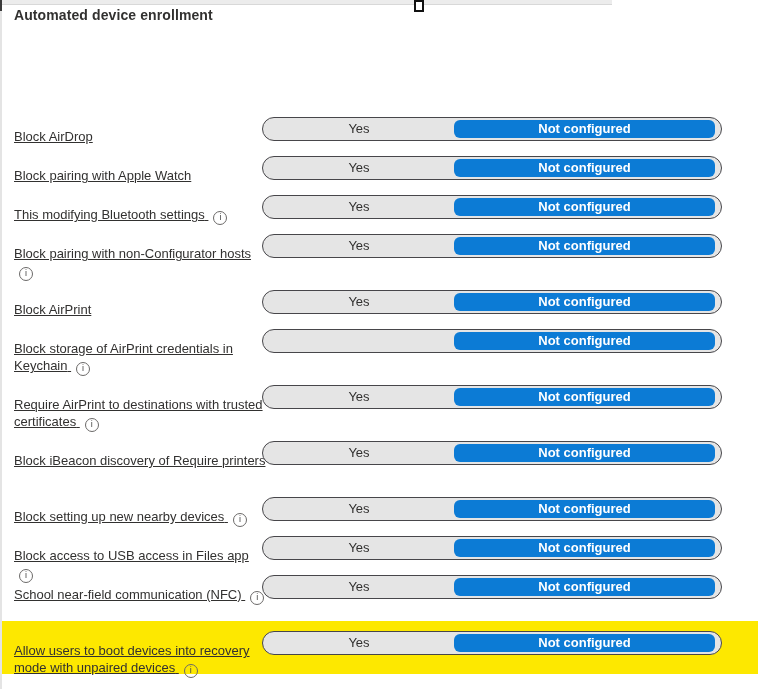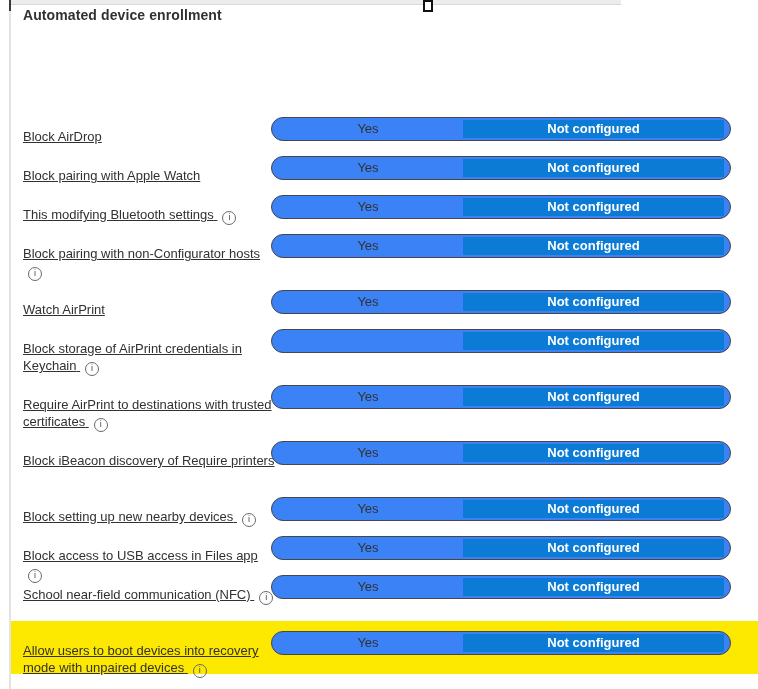--- a/index.html
+++ b/index.html
@@ -3,21 +3,21 @@
 <meta charset="utf-8">
 <style>
   html, body {
     margin: 0; padding: 0;
     width: 758px; height: 689px;
     background: #ffffff;
     font-family: "Liberation Sans", sans-serif;
     overflow: hidden;
     position: relative;
   }
-  .stage { position: absolute; top: 0; left: 0; width: 612px; height: 689px; margin-left: 9px; }
+  .stage { position: absolute; top: 0; left: 0; width: 612px; height: 689px; }
 
   
   .top-strip {
     position: absolute; top: 0; left: 0; right: 0; height: 4px;
     background: #ececec; border-bottom: 1px solid #d8d8d8;
   }
   .caret-artifact {
     position: absolute; top: 0; left: 414px; width: 6px; height: 8px;
     border: 2px solid #111; background: #fff; z-index: 5;
   }
@@ -58,34 +58,34 @@
     display: inline-flex; align-items: center; justify-content: center;
     width: 12px; height: 12px; border-radius: 50%;
     border: 1px solid #6b6968; color: #494948;
     font-size: 9px; font-style: normal; line-height: 1;
     margin-left: 5px; vertical-align: -1px;
     cursor: default;
   }
   .toggle-group {
     position: absolute; left: 248px; top: 0;
     width: 460px; height: 24px;
-    background: #3b82f6;
+    background: #e5e5e5;
     border: 1px solid #47464a;
     border-radius: 13px;
     box-sizing: border-box;
     cursor: pointer;
   }
   .toggle-option-unselected {
     position: absolute; left: 0; top: 0; width: 192px; height: 22px;
     line-height: 22px; text-align: center;
     font-size: 13px; color: #323130;
   }
   .toggle-option-selected {
     position: absolute; left: 191px; right: 6px; top: 2px; bottom: 2px;
-    background: #0c7bd5; border-radius: 0;
+    background: #0c7bd5; border-radius: 6px;
     line-height: 18px; text-align: center;
     font-size: 13px; font-weight: 700; color: #ffffff;
   }
 </style>
 </head>
 <body>
 
 <div class="stage">
 
   <div class="top-strip"></div>
@@ -120,21 +120,21 @@
         </div>
       </div>
       <div class="setting-row" style="top: 234px;">
         <div class="setting-label"><span>Block pairing with non-Configurator hosts</span> <span class="info-icon">i</span></div>
         <div class="toggle-group">
           <div class="toggle-option-unselected">Yes</div>
           <div class="toggle-option-selected" style="background: rgb(12, 123, 213);">Not configured</div>
         </div>
       </div>
       <div class="setting-row" style="top: 290px;">
-        <div class="setting-label"><span>Watch AirPrint</span></div>
+        <div class="setting-label"><span>Block AirPrint</span></div>
         <div class="toggle-group">
           <div class="toggle-option-unselected">Yes</div>
           <div class="toggle-option-selected" style="background: rgb(12, 123, 213);">Not configured</div>
         </div>
       </div>
       <div class="setting-row" style="top: 329px;">
         <div class="setting-label"><span>Block storage of AirPrint credentials in Keychain</span> <span class="info-icon">i</span></div>
         <div class="toggle-group">
           <div class="toggle-option-selected" style="background: rgb(12, 123, 213);">Not configured</div>
         </div>

